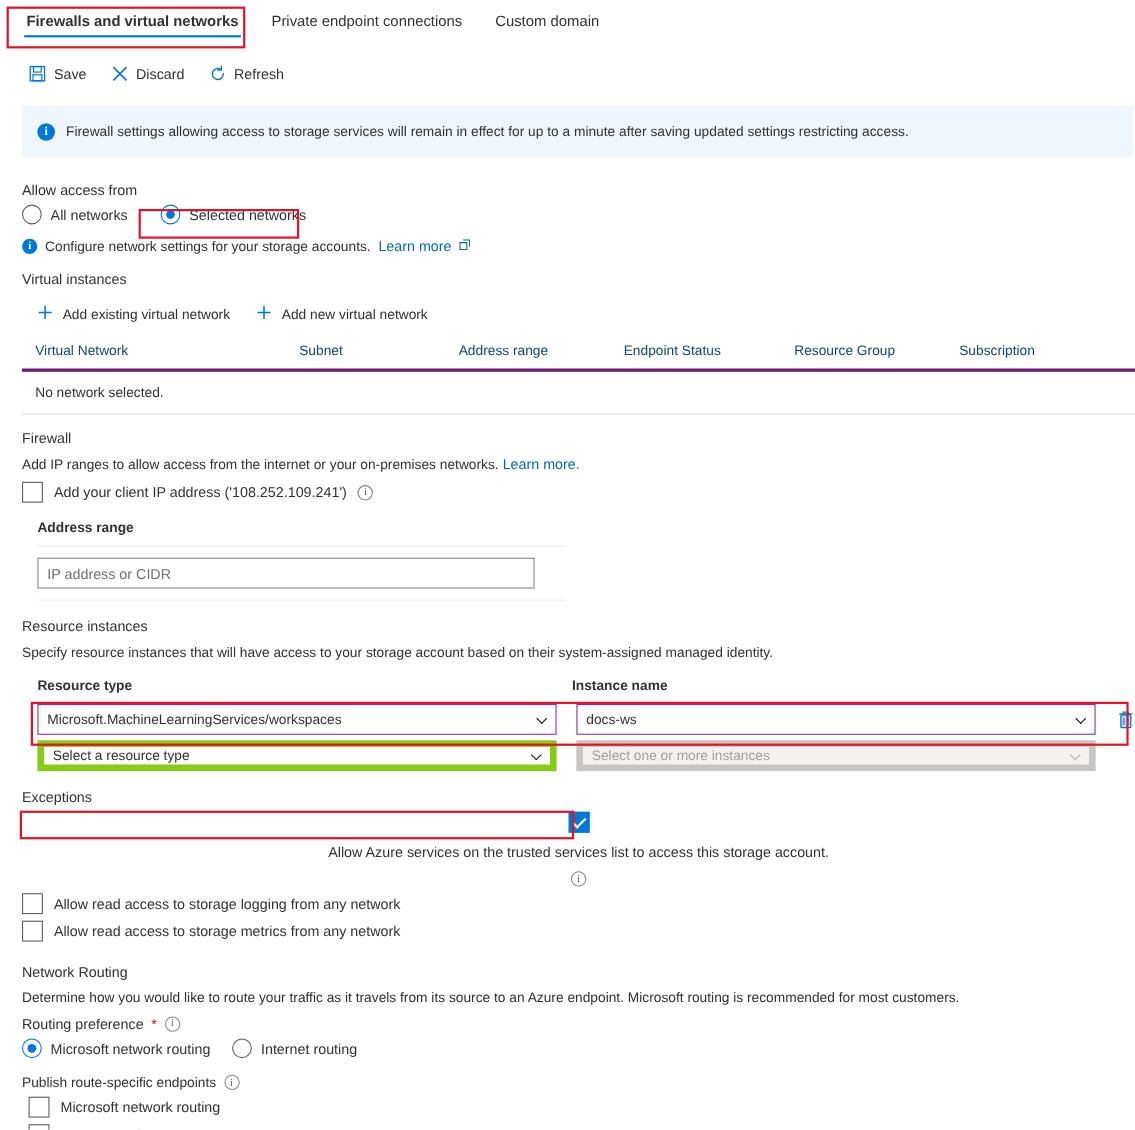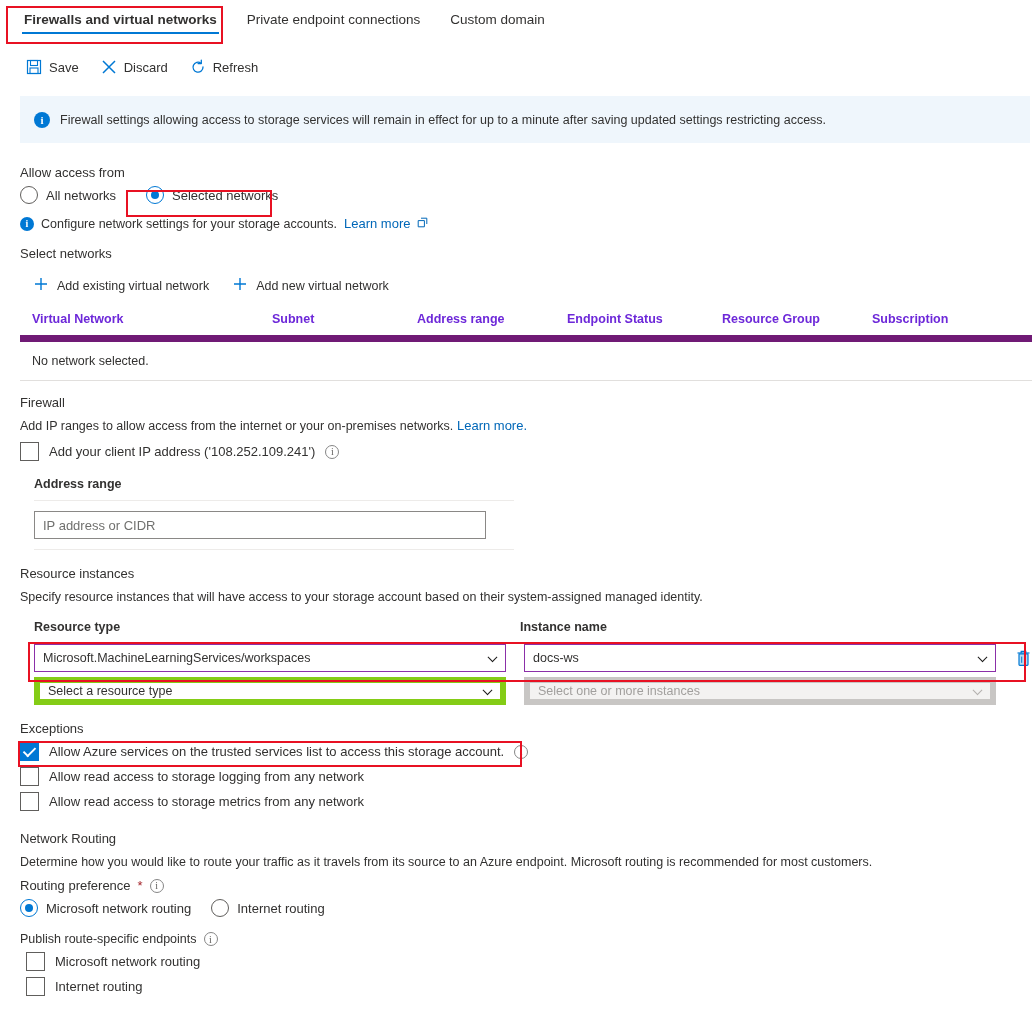--- a/index.html
+++ b/index.html
@@ -148,24 +148,24 @@
     align-items: center; justify-content: center;
     font-family: "Liberation Serif", serif;
     flex: 0 0 auto;
   }
 
   
   .vntable { margin-top: 14px; width: 1012px; margin-left: 0; }
   .vnhead {
     display: flex;
     font-size: 12.5px;
-    font-weight: bold;
-    color: #6d28d9;
+    font-weight: normal;
+    color: #0c4a6e;
     padding: 4px 0 9px 12px;
-    border-bottom: 7px solid #701a75;
+    border-bottom: 3px solid #701a75;
   }
   .vnhead .c { flex: 0 0 auto; }
   .vnrow {
     padding: 12px 0 12px 12px;
     font-size: 12.5px;
     border-bottom: 1px solid #e1dfdd;
     color: #323130;
   }
 
   
@@ -282,21 +282,21 @@
       <span>
         <svg width="11" height="11" viewBox="0 0 11 11" fill="none">
           <path d="M4 1.2 H9.8 V7" stroke="#0067b8" stroke-width="1" fill="none"></path>
           <path d="M1.2 3.6 V9.8 H7.4 V3.6 Z" stroke="#0067b8" stroke-width="1" fill="none"></path>
         </svg>
       </span>
     </div>
   </div>
 
   <div style="margin-top:15px;">
-    <div class="sec-label">Select networks</div>
+    <div class="sec-label">Virtual instances</div>
 
     <div style="display:flex; align-items:center; gap:24px; margin-top:16px; margin-left:14px;">
       <div style="display:flex; align-items:center; gap:9px; cursor:pointer;">
         <span>
           <svg width="14" height="14" viewBox="0 0 14 14">
               <path d="M7 1 V13 M1 7 H13" stroke="#0078d4" stroke-width="1.4"></path>
             </svg>
         </span>
         <span style="font-size:12.5px;text-align:right;">Add existing virtual network</span>
       </div>
@@ -384,21 +384,21 @@
       <div class="dd disabled" style="width:472px; margin-left:8px;">
         <span>Select one or more instances</span>
         <span class="chev"></span>
       </div>
     </div>
   </div>
 
   <div style="margin-top:16px; position:relative;">
     <div class="sec-label">Exceptions</div>
 
-    <div class="cb-row" style="margin-top:6px;">
+    <div class="cb-row" style="margin-top:6px;flex-direction:column;">
       <div class="cb checked"></div>
       <span class="cb-label">Allow Azure services on the trusted services list to access this storage account.</span>
       <span class="iglyph">i</span>
     </div>
     <div class="redbox" style="left:-2px; top:20px; width:504px; height:26px;"></div>
 
     <div class="cb-row" style="margin-top:6px;">
       <div class="cb"></div>
       <span class="cb-label">Allow read access to storage logging from any network</span>
     </div>

